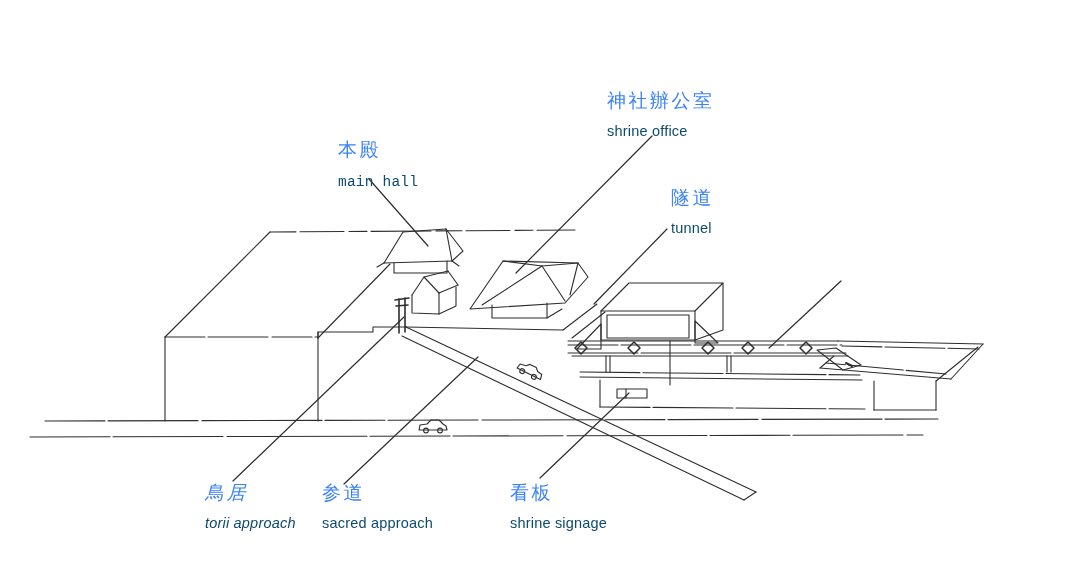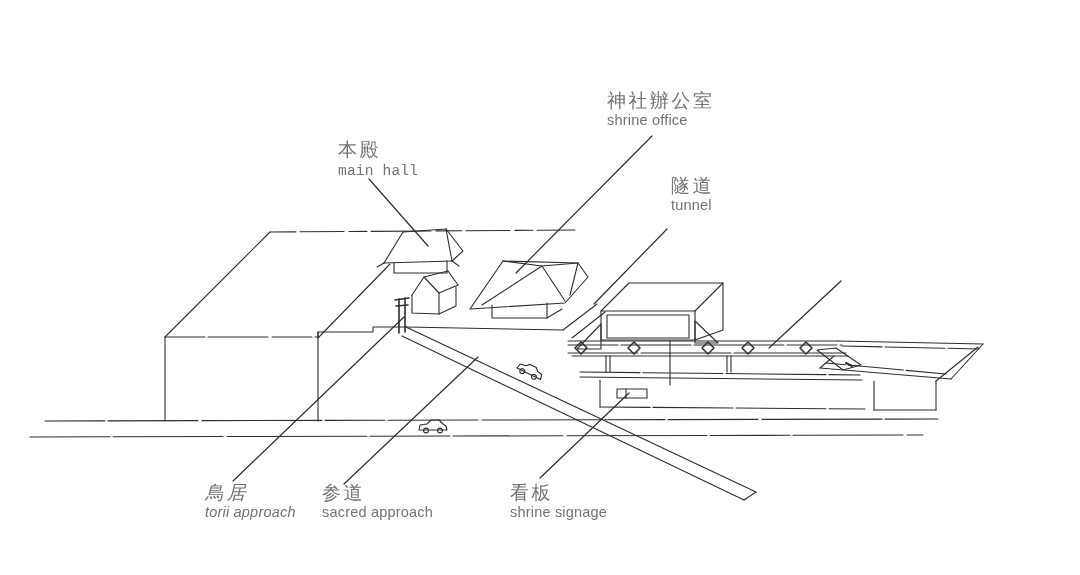--- a/index.html
+++ b/index.html
@@ -10,29 +10,29 @@
     font-family:"Liberation Sans","DejaVu Sans",sans-serif;
     overflow:hidden;
   }
   #diagram-svg{position:absolute;left:0;top:0;}
   .label{position:absolute;color:#222222;line-height:1.12;white-space:nowrap;}
   .label .cjk{
     display:block;
     font-size:19px;
     font-weight:500;
     letter-spacing:2.5px;
-    color:#737373;
+    color:#3b82f6;
   }
   .label .en{
     display:block;
     font-size:14.5px;
     font-weight:400;
     letter-spacing:.2px;
-    margin-top:1px;
-    color:#737373;
+    margin-top:12px;
+    color:#0c4a6e;
   }
 </style>
 </head>
 <body>
 
 <div id="stage">
 
   <svg id="diagram-svg" width="1080" height="575" viewBox="0 0 1080 575" fill="none" stroke="#2e2e2e" stroke-width="1.1" stroke-linecap="round" stroke-linejoin="round">
 
     <g>
@@ -181,21 +181,21 @@
   <div class="label" style="left:338px;top:141px;font-family:Liberation Mono, monospace;">
     <span class="cjk">本殿</span>
     <span class="en">main hall</span>
   </div>
 
   <div class="label" style="left:607px;top:90px;">
     <span class="cjk">神社辦公室</span>
     <span class="en">shrine office</span>
   </div>
 
-  <div class="label" style="left:671px;top:175px;">
+  <div class="label" style="left:671px;top:187px;">
     <span class="cjk">隧道</span>
     <span class="en">tunnel</span>
   </div>
 
 
   <div class="label" style="left:205px;top:482px;font-style:italic;">
     <span class="cjk">鳥居</span>
     <span class="en">torii approach</span>
   </div>
 

